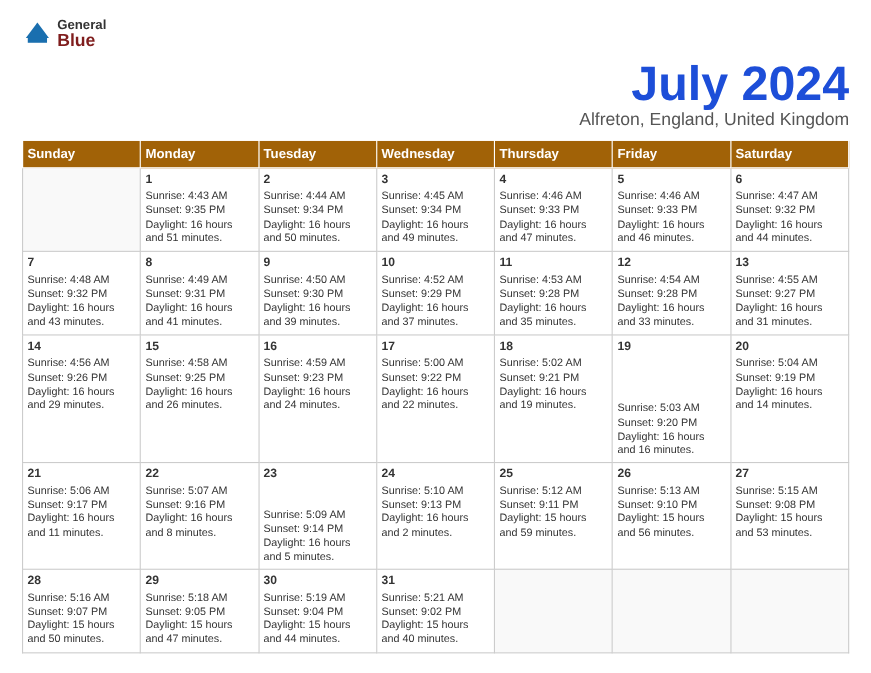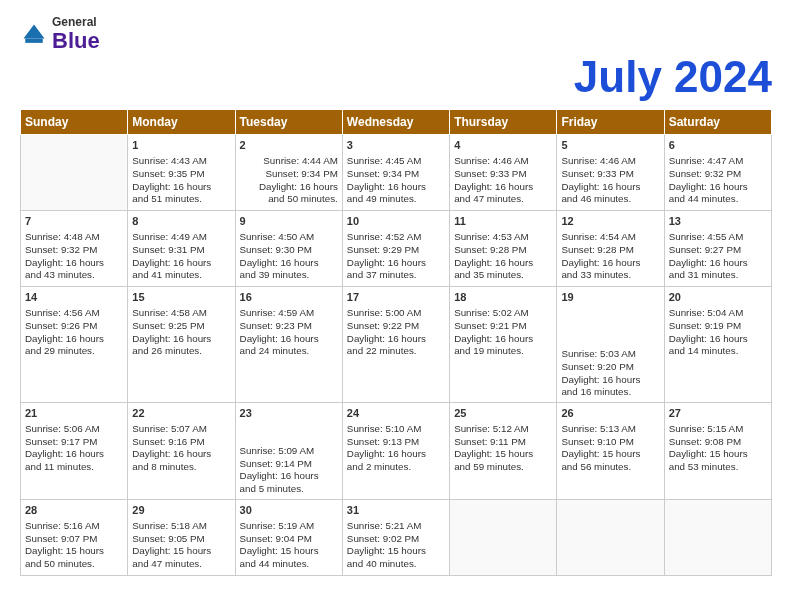--- a/index.html
+++ b/index.html
@@ -30,23 +30,23 @@
       display: flex;
       flex-direction: column;
       line-height: 1.1;
     }
     .logo-general {
       font-size: 12px;
       font-weight: bold;
       color: #333;
     }
     .logo-blue {
-      font-size: 22px;
-      font-weight: bold;
-      color: #4c1d95;
+      font-size: 16px;
+      font-weight: bold;
+      color: #7f1d1d;
     }
     .logo-icon {
       width: 28px;
       height: 28px;
     }
     .title-block {
       text-align: right;
     }
     .month-title {
       font-size: 44px;
@@ -107,20 +107,21 @@
         <polygon points="16,4 28,20 4,20" fill="#1a6faf"></polygon>
         <rect x="6" y="20" width="20" height="5" fill="#1a6faf"></rect>
       </svg>
       <div class="logo-text">
         <span class="logo-general">General</span>
         <span class="logo-blue">Blue</span>
       </div>
     </div>
     <div class="title-block">
       <div class="month-title">July 2024</div>
+      <div class="location-title">Alfreton, England, United Kingdom</div>
     </div>
   </div>
 
   <table class="calendar">
     <thead>
       <tr>
         <th>Sunday</th>
         <th>Monday</th>
         <th>Tuesday</th>
         <th>Wednesday</th>
@@ -134,21 +135,21 @@
           <td class="empty"></td>
           <td>
             <span class="day-num">1</span>
             <div class="day-info" style="white-space: pre-line;">Sunrise: 4:43 AM
 Sunset: 9:35 PM
 Daylight: 16 hours
 and 51 minutes.</div>
           </td>
           <td>
             <span class="day-num">2</span>
-            <div class="day-info" style="white-space: pre-line; text-align: right;">Sunrise: 4:44 AM
+            <div class="day-info" style="white-space: pre-line;">Sunrise: 4:44 AM
 Sunset: 9:34 PM
 Daylight: 16 hours
 and 50 minutes.</div>
           </td>
           <td>
             <span class="day-num">3</span>
             <div class="day-info" style="white-space: pre-line;">Sunrise: 4:45 AM
 Sunset: 9:34 PM
 Daylight: 16 hours
 and 49 minutes.</div>

